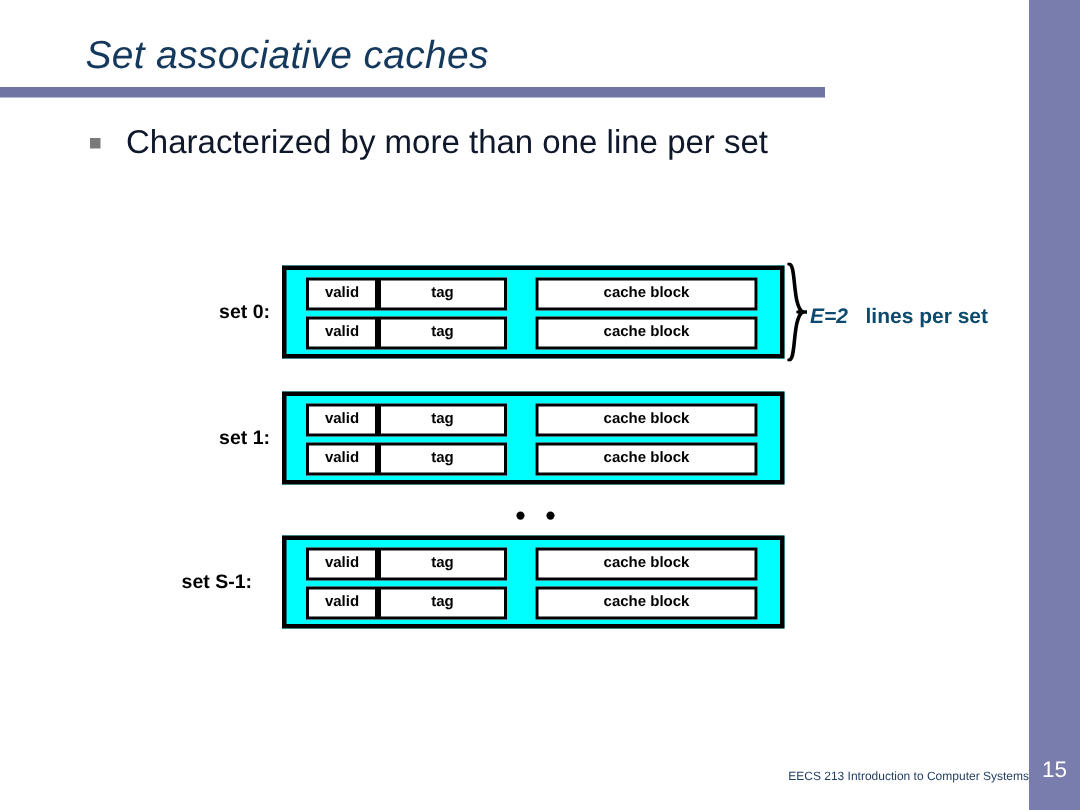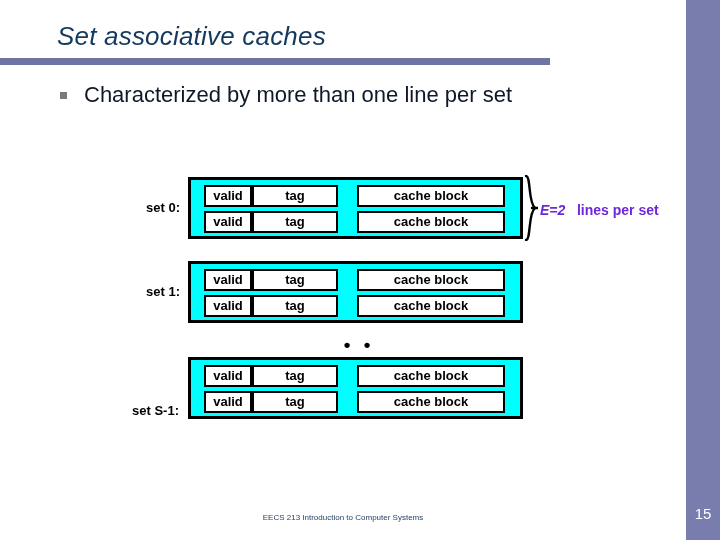--- a/index.html
+++ b/index.html
@@ -117,21 +117,21 @@
   .cell {
     position: absolute;
     background: #ffffff;
     border: 2px solid #000000;
     box-sizing: border-box;
     height: 22px;
     line-height: 18px;
     text-align: center;
     font-family: "Liberation Sans", sans-serif;
     font-weight: bold;
-    font-size: 13px;
+    font-size: 10px;
     color: #000000;
     white-space: nowrap;
     overflow: hidden;
   }
   .cell-valid { left: 13px;  width: 48px; }
   .cell-tag   { left: 61px;  width: 86px; }
   .cell-block { left: 166px; width: 148px; }
 
   
   .ellipsis {
@@ -158,32 +158,32 @@
   }
   .brace svg { display: block; }
 
   .annot {
     position: absolute;
     left: 540px;
     top: 202px;
     font-family: "Liberation Sans", sans-serif;
     font-size: 14px;
     font-weight: bold;
-    color: #6d28d9;
+    color: #0c4a6e;
     white-space: nowrap;
   }
   .annot .em { font-style: italic; }
 
   
   .footer {
     position: absolute;
     left: 0;
     top: 512px;
     width: 686px;
-    text-align: center;
+    text-align: right;
     color: #1e3a5f;
     font-family: "Liberation Sans", sans-serif;
     font-size: 8px;
     line-height: 11px;
   }
 </style>
 </head>
 <body>
 
 <div class="side-bar"></div>
@@ -234,21 +234,21 @@
     </div>
     <div class="line-row" style="top:31px;">
       <div class="cell cell-valid">valid</div>
       <div class="cell cell-tag">tag</div>
       <div class="cell cell-block">cache block</div>
     </div>
   </div>
 
   <div class="ellipsis">• • •</div>
 
-  <div class="set-label" style="left:107px; top:380px; width:72px;margin-top:23px;">set S-1:</div>
+  <div class="set-label" style="left:96px; top:380px; width:72px;">set S-1:</div>
   <div class="set-box" style="top:357px; height:62px;">
     <div class="line-row" style="top:5px;">
       <div class="cell cell-valid">valid</div>
       <div class="cell cell-tag">tag</div>
       <div class="cell cell-block">cache block</div>
     </div>
     <div class="line-row" style="top:31px;">
       <div class="cell cell-valid">valid</div>
       <div class="cell cell-tag">tag</div>
       <div class="cell cell-block">cache block</div>

